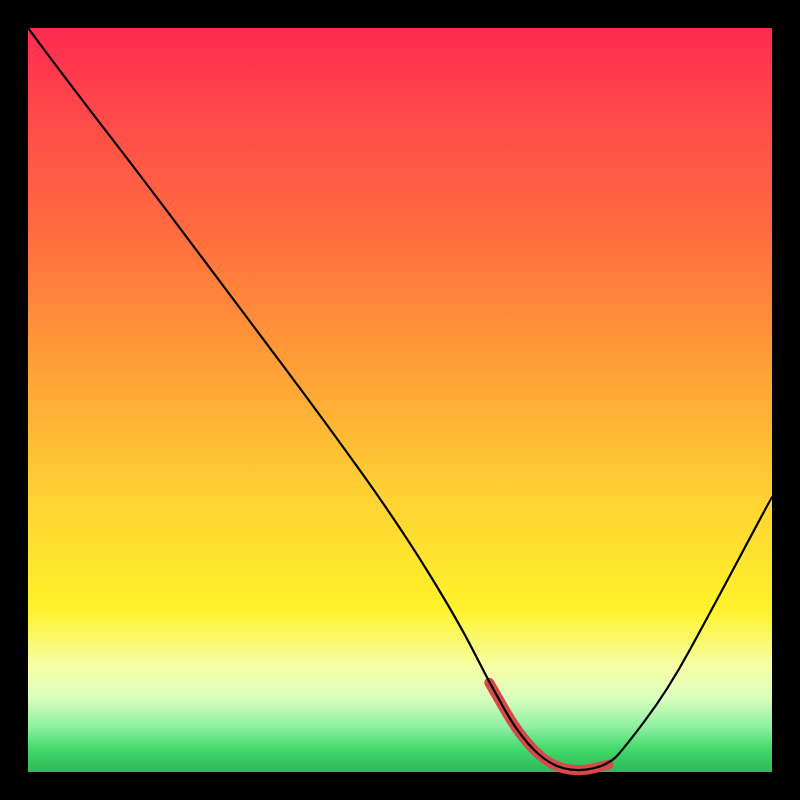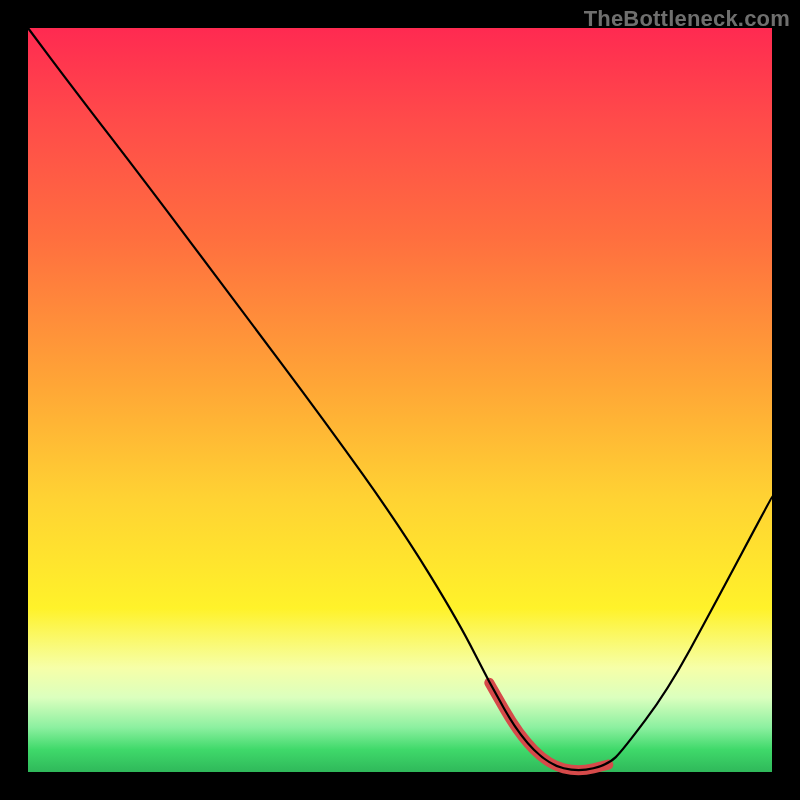--- a/index.html
+++ b/index.html
@@ -70,21 +70,20 @@
     stroke: #d64a4a;
     stroke-width: 10;
     stroke-linecap: round;
     stroke-linejoin: round;
   }
 </style>
 </head>
 <body>
 
 <div class="frame">
-  <div class="watermark">TheBottleneck.com</div>
 
   <div class="plot-area">
     <svg class="curve" viewBox="0 0 744 744">
       <path id="highlight-path" class="highlight-curve" d="M 461.3 654.7 Q 461.3 654.7 476.2 680.8 Q 491.0 706.8 505.9 721.7 Q 520.8 736.6 535.7 740.3 Q 550.6 744.0 565.4 740.3 T 580.3 736.6"></path>
       <path id="main-path" class="main-curve" d="M 0.0 0.0 Q 0.0 0.0 22.3 29.8 Q 44.6 59.5 81.8 107.9 Q 119.0 156.2 163.7 215.8 Q 208.3 275.3 253.0 334.8 Q 297.6 394.3 334.8 446.4 Q 372.0 498.5 401.8 546.8 Q 431.5 595.2 446.4 625.0 Q 461.3 654.7 476.2 680.8 Q 491.0 706.8 505.9 721.7 Q 520.8 736.6 535.7 740.3 Q 550.6 744.0 565.4 740.3 Q 580.3 736.6 587.8 729.1 Q 595.2 721.7 617.5 691.9 Q 639.8 662.2 662.2 621.2 Q 684.5 580.3 714.2 524.5 T 744.0 468.7"></path>
     </svg>
   </div>
 </div>
 
 </body></html>

